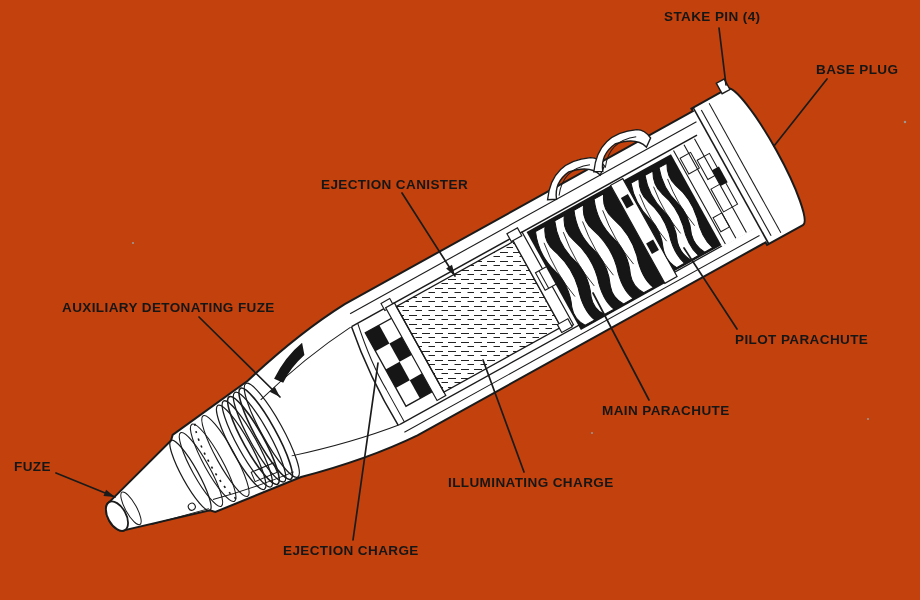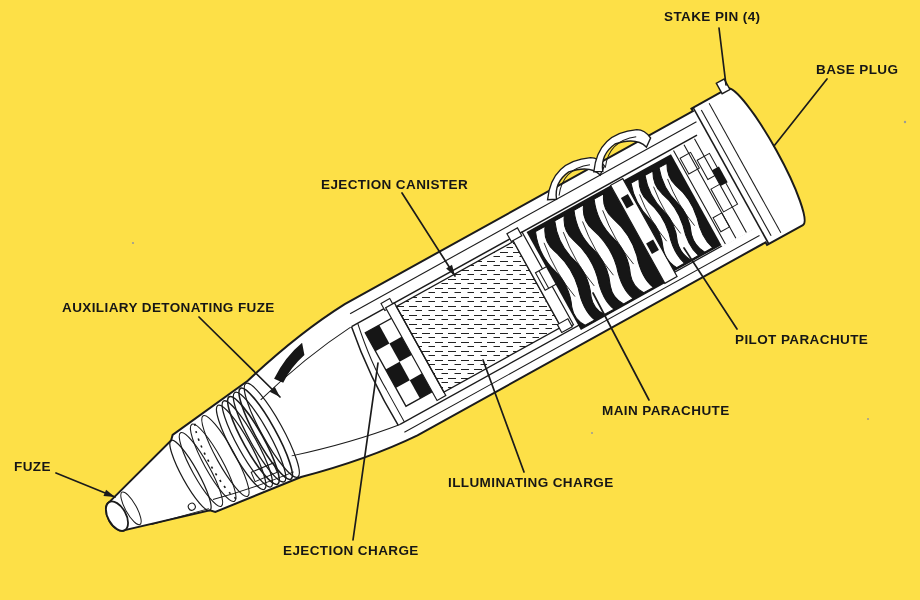--- a/index.html
+++ b/index.html
@@ -1,18 +1,18 @@
 <!DOCTYPE html>
 <html><head>
 <meta charset="utf-8">
 <style>
   html,body{margin:0;padding:0;background:#e8e8e6;}
   .stage{
     position:relative;width:920px;height:600px;margin:0 auto;
-    background:#fde047;overflow:hidden;
+    background:#c2410c;overflow:hidden;
     font-family:"Liberation Sans", sans-serif;
   }
   svg{display:block;}
   text.callout{
     font-family:"Liberation Sans", sans-serif;
     font-size:13.5px;font-weight:bold;letter-spacing:.4px;
     fill:#161616;
   }
   .ink{stroke:#1b1b1b;fill:none;}
 </style>

